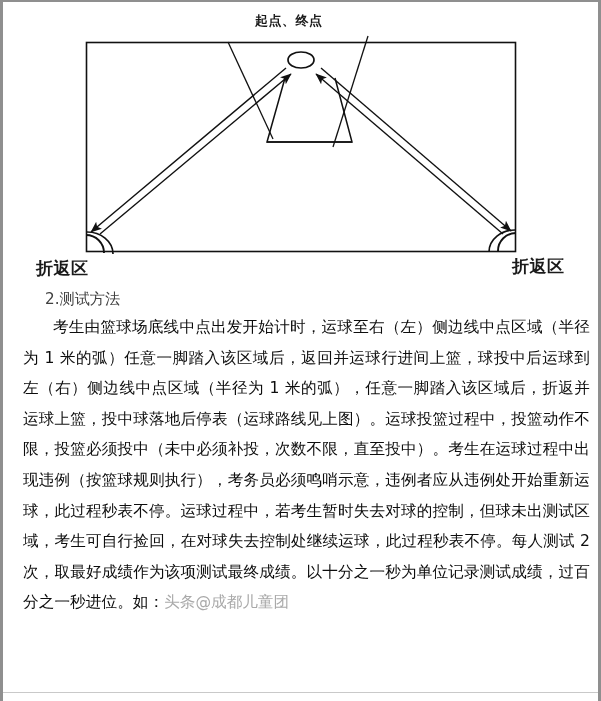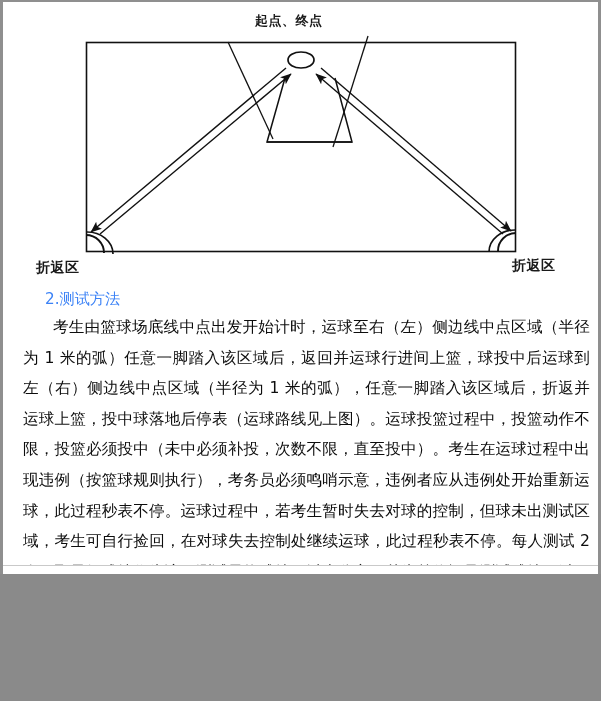--- a/index.html
+++ b/index.html
@@ -11,21 +11,21 @@
   body {
     width: 601px;
     height: 701px;
     overflow: hidden;
     font-family: "DejaVu Sans", "Liberation Sans", sans-serif;
   }
 
   #page {
     position: relative;
     width: 601px;
-    height: 574px;
+    height: 701px;
     background: #ffffff;
     box-sizing: border-box;
     border-left: 3px solid #8f8f8f;
     border-top: 2px solid #8f8f8f;
     border-right: 3px solid #8f8f8f;
     border-bottom: 0;
     overflow: hidden;
   }
 
   
@@ -35,21 +35,21 @@
     top: 0;
     width: 601px;
     height: 282px;
   }
   #diagram-svg {
     display: block;
   }
 
   .dia-label {
     position: absolute;
-    font-size: 14px;
+    font-size: 17px;
     line-height: 1;
     color: #1a1a1a;
     font-weight: 700;
     letter-spacing: .5px;
     white-space: nowrap;
   }
   #label-start-end { left: 252px; top: 12px; font-size: 13px; }
   #label-turn-left  { left: 33px;  top: 258px; }
   #label-turn-right { left: 509px; top: 256px; }
 
@@ -58,21 +58,21 @@
     position: absolute;
     left: 0;
     top: 284px;
     width: 601px;
     padding: 0 14px 0 20px;
     box-sizing: border-box;
   }
   .heading {
     font-size: 15.2px;
     line-height: 26px;
-    color: #3b82f6;
+    color: #404040;
     margin: 0 0 0 22px;
     letter-spacing: 0px;
     white-space: nowrap;
   }
   .para {
     font-size: 15.6px;
     line-height: 30.6px;
     color: #0d0d0d;
     margin: 0;
     text-align: justify;

